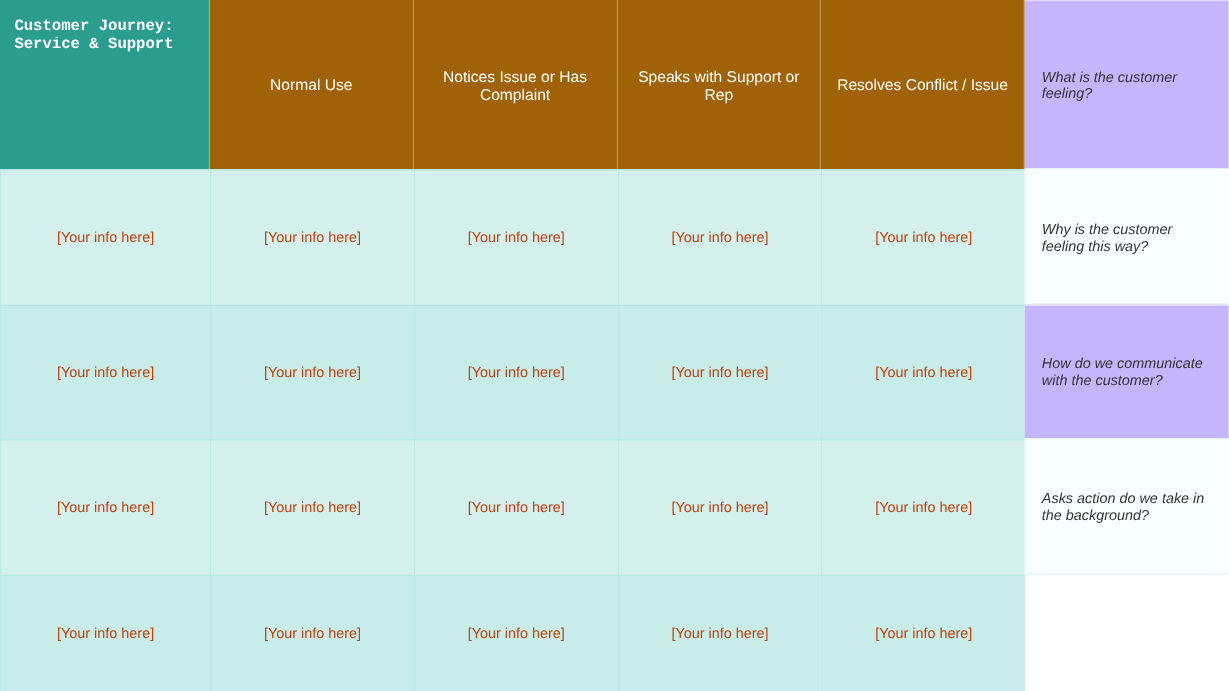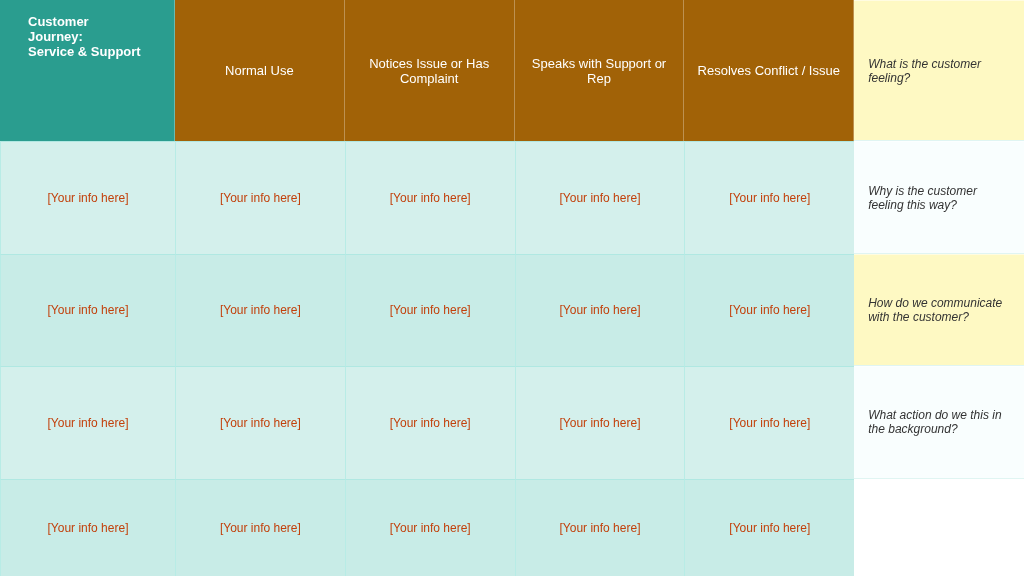--- a/index.html
+++ b/index.html
@@ -44,26 +44,27 @@
       border-right: 1px solid rgba(255,255,255,0.3);
     }
 
     .header-cell.title-cell {
       background-color: #2a9d8f;
       font-weight: bold;
       font-size: 13px;
       text-align: left;
       align-items: flex-start;
       justify-content: flex-start;
-      padding: 14px 28px;
+      padding: 14px 12px;
+      font-family: Liberation Mono, monospace;
     }
 
     
     .row-label-cell {
-      background-color: #fef9c3;
+      background-color: #c4b5fd;
       display: flex;
       align-items: center;
       justify-content: flex-start;
       padding: 12px 14px;
       font-size: 12px;
       color: #333;
       font-style: italic;
       border-top: 1px solid rgba(255,255,255,0.5);
       border-bottom: 1px solid #e0f5f2;
     }
@@ -163,21 +164,21 @@
       <span>[Your info here]</span>
     </div>
     <div class="data-cell">
       <span>[Your info here]</span>
     </div>
     <div class="data-cell">
       <span>[Your info here]</span>
     </div>
 
     <div class="row-label-cell" style="background-color:#f9fefe;">
-      <span>What action do we this in the background?</span>
+      <span>Asks action do we take in the background?</span>
     </div>
     <div class="data-cell" style="background-color:#c8ece7;">
       <span>[Your info here]</span>
     </div>
     <div class="data-cell" style="background-color:#c8ece7;">
       <span>[Your info here]</span>
     </div>
     <div class="data-cell" style="background-color:#c8ece7;">
       <span>[Your info here]</span>
     </div>

